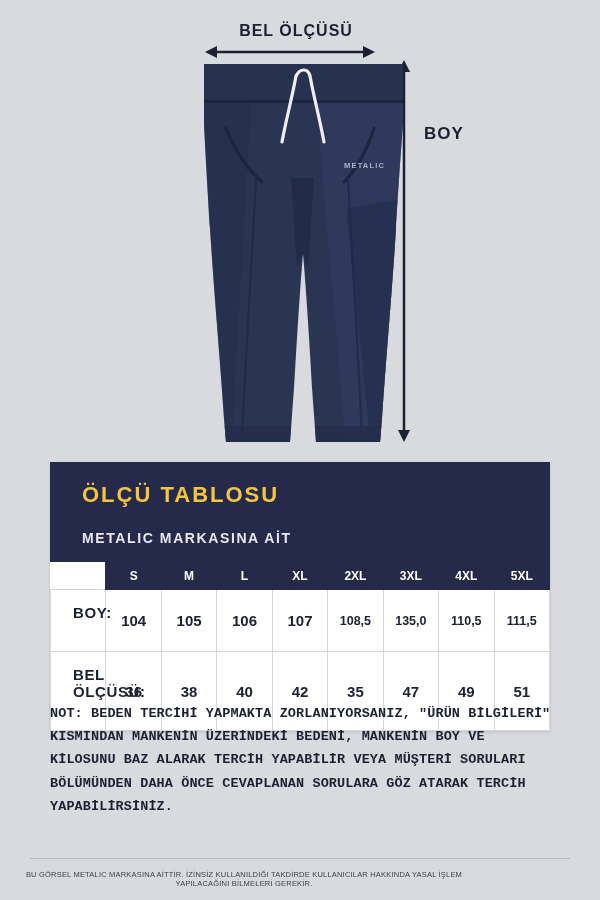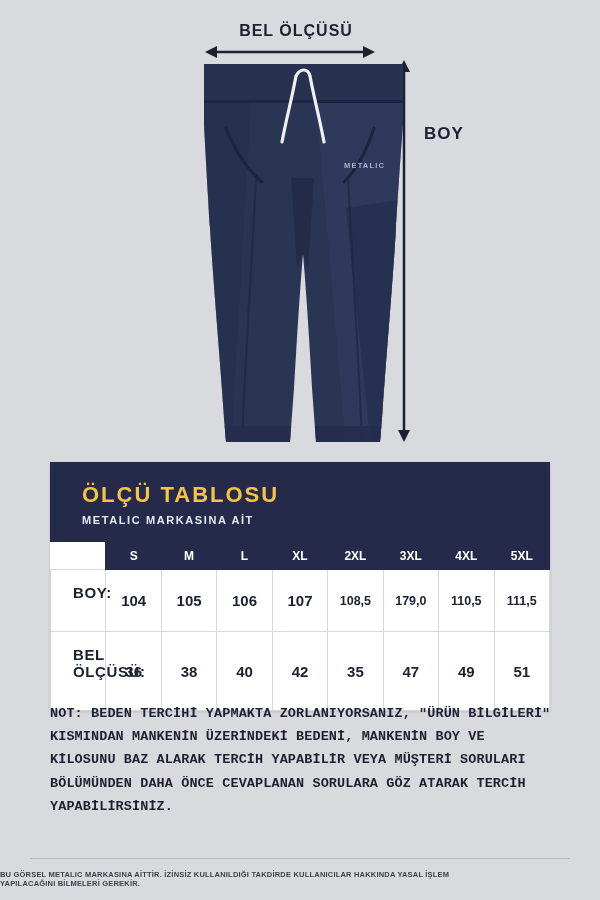--- a/index.html
+++ b/index.html
@@ -42,22 +42,22 @@
   }
   .card-head {
     background: #262a4a; color: #fff;
     padding: 20px 0 16px 32px;
   }
   .card-title {
     color: #f5c542;
     font-size: 22px; font-weight: bold; letter-spacing: 2px;
   }
   .card-sub {
-    margin-top: 6px;
-    font-size: 11px; letter-spacing: 1.6px; color: #e8e9ee; font-weight: bold;
+    margin-top: 22px;
+    font-size: 14px; letter-spacing: 1.6px; color: #e8e9ee; font-weight: bold;
   }
 
   table.sizes { border-collapse: collapse; width: 500px; table-layout: fixed; }
   table.sizes td { border: 1px solid #d6d7dc; }
   .rowhead {
     width: 186px;
     padding: 14px 0 30px 22px;
     font-size: 15px; font-weight: bold; letter-spacing: .6px; color: #1b2130;
     background: #fff; text-align: left;
   }
@@ -80,21 +80,21 @@
     letter-spacing: .1px; color: #1b2130; font-family: Liberation Mono, monospace;
   }
 
   
   .footer-rule {
     position: absolute; left: 30px; top: 858px; width: 540px; height: 1px;
     background: #b9bac0;
   }
   .footer {
     position: absolute; left: 0; top: 870px; width: 488px;
-    font-size: 7.5px; color: #3b3f4a; letter-spacing: .2px; font-weight: bold;
+    text-align: center; font-size: 7.5px; color: #3b3f4a; letter-spacing: .2px;
   }
 </style>
 </head>
 <body>
 
 <div class="page">
 
   <div class="illus">
 
     <div class="label-bel">BEL ÖLÇÜSÜ</div>
@@ -189,21 +189,21 @@
         <td class="hdr-cell">4XL</td>
         <td class="hdr-cell">5XL</td>
       </tr>
       <tr>
         <td class="rowhead">BOY:</td>
         <td class="val">104</td>
         <td class="val">105</td>
         <td class="val">106</td>
         <td class="val">107</td>
         <td class="val small">108,5</td>
-        <td class="val small">179,0</td>
+        <td class="val small">135,0</td>
         <td class="val small">110,5</td>
         <td class="val small">111,5</td>
       </tr>
       <tr>
         <td class="rowhead">BEL ÖLÇÜSÜ:</td>
         <td class="val">36</td>
         <td class="val">38</td>
         <td class="val">40</td>
         <td class="val">42</td>
         <td class="val">35</td>

